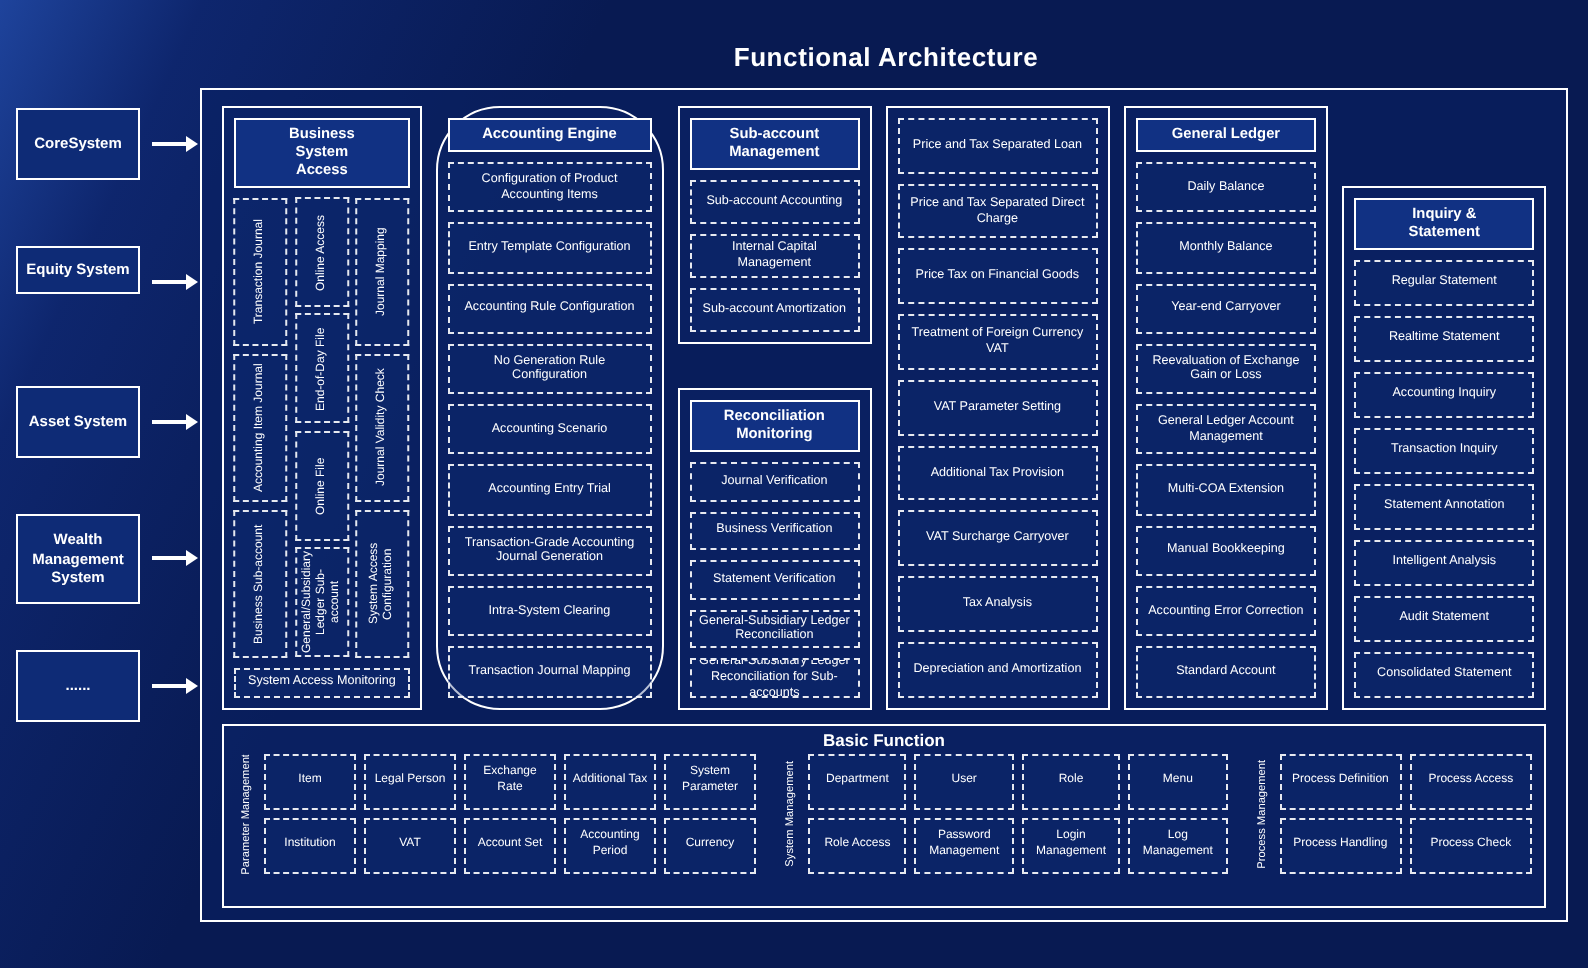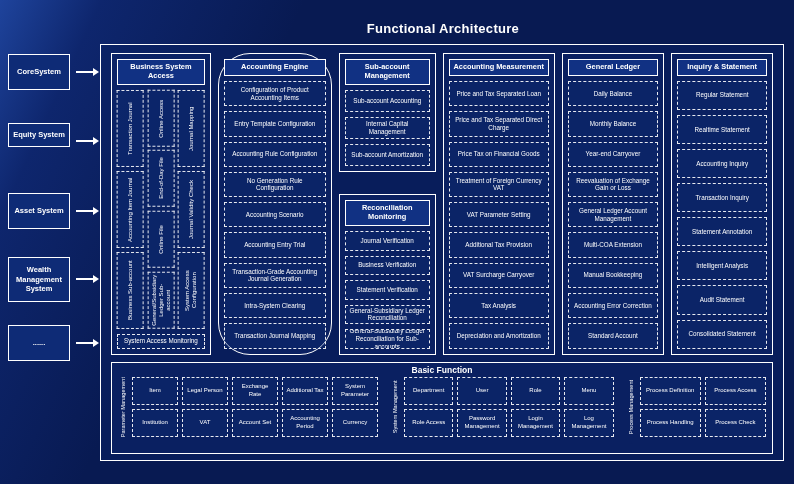--- a/index.html
+++ b/index.html
@@ -22,27 +22,27 @@
   .arrow::after{content:'';position:absolute;right:-6px;top:-3px;
     border-left:6px solid #fff;border-top:4px solid transparent;border-bottom:4px solid transparent;}
   
   .main{position:absolute;left:100px;top:44px;width:684px;height:417px;
     border:1.5px solid #fff;background:rgba(10,32,99,0.55);box-sizing:border-box;
     padding:8px 10px 6px;display:flex;flex-direction:column;gap:7px;}
   .cols{flex:1;display:flex;gap:7px;min-height:0;}
   .panel{border:1.2px solid #fff;background:rgba(13,40,110,0.35);
     display:flex;flex-direction:column;padding:5px;gap:5px;box-sizing:border-box;min-height:0;}
   .panel-header{border:1.2px solid #fff;background:#113183;font-weight:bold;
-    font-size:7.4px;text-align:center;padding:3px 2px;line-height:1.2;flex:0 0 auto;}
+    font-size:7.4px;text-align:center;padding:3px 16px;line-height:1.2;flex:0 0 auto;}
   .items{flex:1;display:flex;flex-direction:column;gap:5px;min-height:0;}
   .item{border:1px dashed rgba(255,255,255,0.9);background:rgba(16,45,120,0.3);
     flex:1;display:flex;align-items:center;justify-content:center;text-align:center;
     font-size:6.3px;line-height:1.25;padding:1px 3px;box-sizing:border-box;overflow:hidden;min-height:0;}
   .col1{flex:0.95;}.col2{flex:1.1;border-radius:32px;}.col3{flex:1.05;display:flex;flex-direction:column;gap:22px;min-height:0;}
-  .col4{flex:1.08;}.col5{flex:0.98;}.col6{flex:0.97;}
+  .col4{flex:1.08;}.col5{flex:0.98;}.col6{flex:0.97;margin-top:40px;}
   .panel.sub{flex:0.42;}.panel.recon{flex:0.58;}
   
   .bsa-body{flex:1;display:flex;gap:4px;min-height:0;}
   .vstack{flex:1;display:flex;flex-direction:column;gap:4px;min-height:0;}
   .vitem{border:1px dashed rgba(255,255,255,0.9);background:rgba(16,45,120,0.3);
     flex:1;display:flex;align-items:center;justify-content:center;text-align:center;
     writing-mode:vertical-rl;transform:rotate(180deg);
     font-size:6px;line-height:1.15;padding:2px 1px;box-sizing:border-box;overflow:hidden;min-height:0;}
   .hitem{flex:0 0 15px;}
   
@@ -137,21 +137,20 @@
         <div class="item">Journal Verification</div>
             <div class="item">Business Verification</div>
             <div class="item">Statement Verification</div>
             <div class="item">General-Subsidiary Ledger Reconciliation</div>
             <div class="item">General-Subsidiary Ledger Reconciliation for Sub-accounts</div>
           </div>
       </div>
     </div>
 
     <div class="panel col4">
-      <div class="panel-header">Accounting Measurement</div>
       <div class="items">
 
       <div class="item">Price and Tax Separated Loan</div>
           <div class="item">Price and Tax Separated Direct Charge</div>
           <div class="item">Price Tax on Financial Goods</div>
           <div class="item">Treatment of Foreign Currency VAT</div>
           <div class="item">VAT Parameter Setting</div>
           <div class="item">Additional Tax Provision</div>
           <div class="item">VAT Surcharge Carryover</div>
           <div class="item">Tax Analysis</div>

